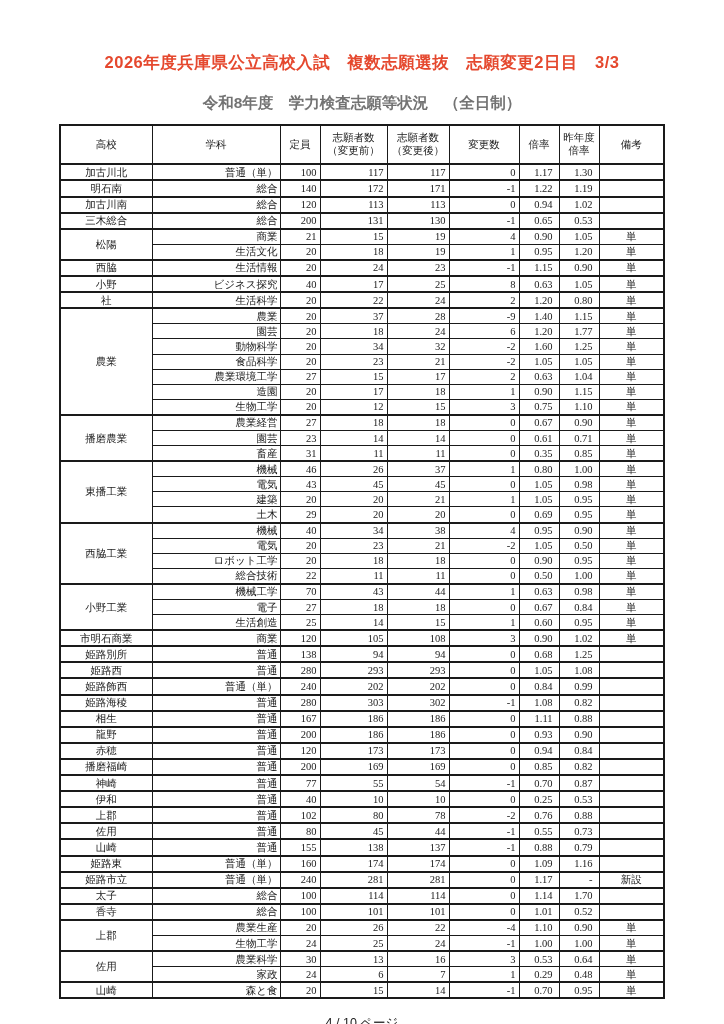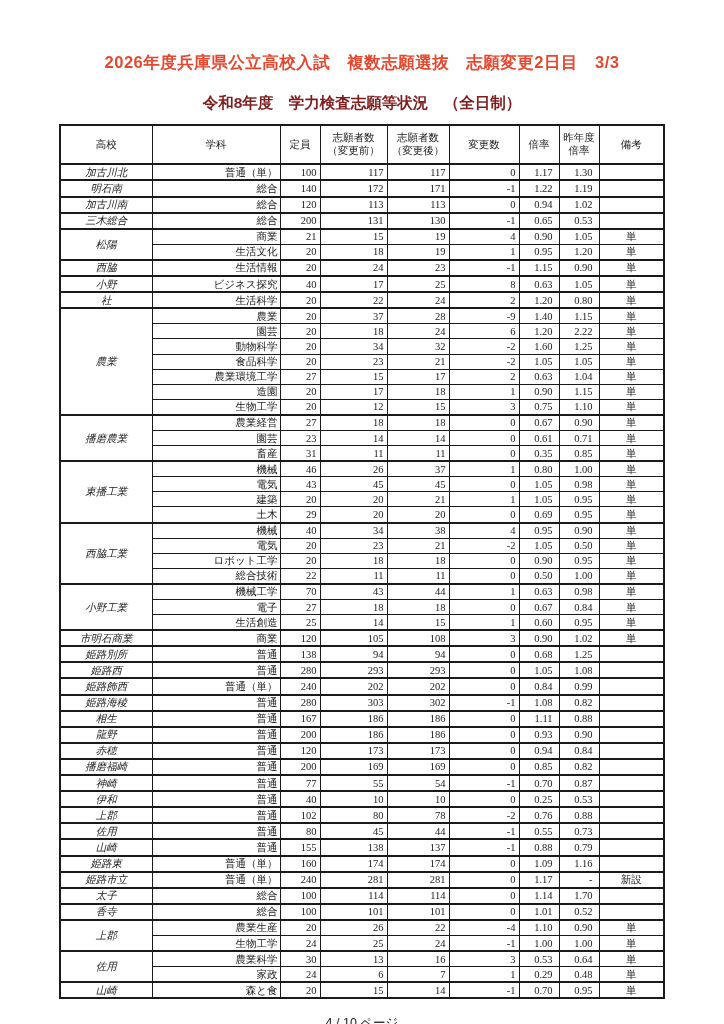--- a/index.html
+++ b/index.html
@@ -10,21 +10,21 @@
   }
   .doc-title{
     text-align:center;
     font-family:"Liberation Sans","DejaVu Sans",sans-serif;
     font-weight:bold;font-size:16.5px;letter-spacing:.5px;
     line-height:1.2;
   }
   .subtitle{
     text-align:center;margin-top:21px;
     font-family:"Liberation Sans","DejaVu Sans",sans-serif;
-    font-weight:bold;font-size:15.5px;color:#7f1d1d;
+    font-weight:bold;font-size:15.5px;color:#737373;
     line-height:1.2;
   }
   table.app-table{
     border-collapse:collapse;table-layout:fixed;
     width:604px;margin:12px auto 0 auto;
     border:2.5px solid #1a1a1a;
   }
   .col-school{width:92px;}
   .col-dept{width:128px;}
   .col-capacity{width:40px;}
@@ -43,21 +43,21 @@
     height:37px;font-size:10.5px;line-height:1.2;
     white-space:pre-line;text-align:center;vertical-align:middle;
     border-bottom:2px solid #1a1a1a;padding:0;
   }
   tbody td{
     height:14.1px;font-size:10.5px;line-height:1.05;
     padding:0 2px;vertical-align:middle;
     border-top:1px solid #1a1a1a;border-bottom:1px solid #1a1a1a;
   }
   tbody tr.group-start td{border-top:2px solid #1a1a1a;}
-  td.school{text-align:center;font-style:italic;}
+  td.school{text-align:center;}
   td.c-dept{text-align:right;}
   td.num{text-align:right;padding-right:3px;}
   td.rate{text-align:right;padding-right:6px;}
   td.note{text-align:center;}
   .footer{
     text-align:center;margin-top:16px;
     font-family:"Liberation Sans","DejaVu Sans",sans-serif;
     font-size:12.5px;color:#222;text-decoration:underline;
   }
 </style>
@@ -206,21 +206,21 @@
           <td class="rate">1.15</td>
           <td class="note">単</td>
         </tr>
         <tr>
           <td class="c-dept">園芸</td>
           <td class="num">20</td>
           <td class="num">18</td>
           <td class="num">24</td>
           <td class="num">6</td>
           <td class="rate">1.20</td>
-          <td class="rate">2.22</td>
+          <td class="rate">1.77</td>
           <td class="note">単</td>
         </tr>
         <tr>
           <td class="c-dept">動物科学</td>
           <td class="num">20</td>
           <td class="num">34</td>
           <td class="num">32</td>
           <td class="num">-2</td>
           <td class="rate">1.60</td>
           <td class="rate">1.25</td>

